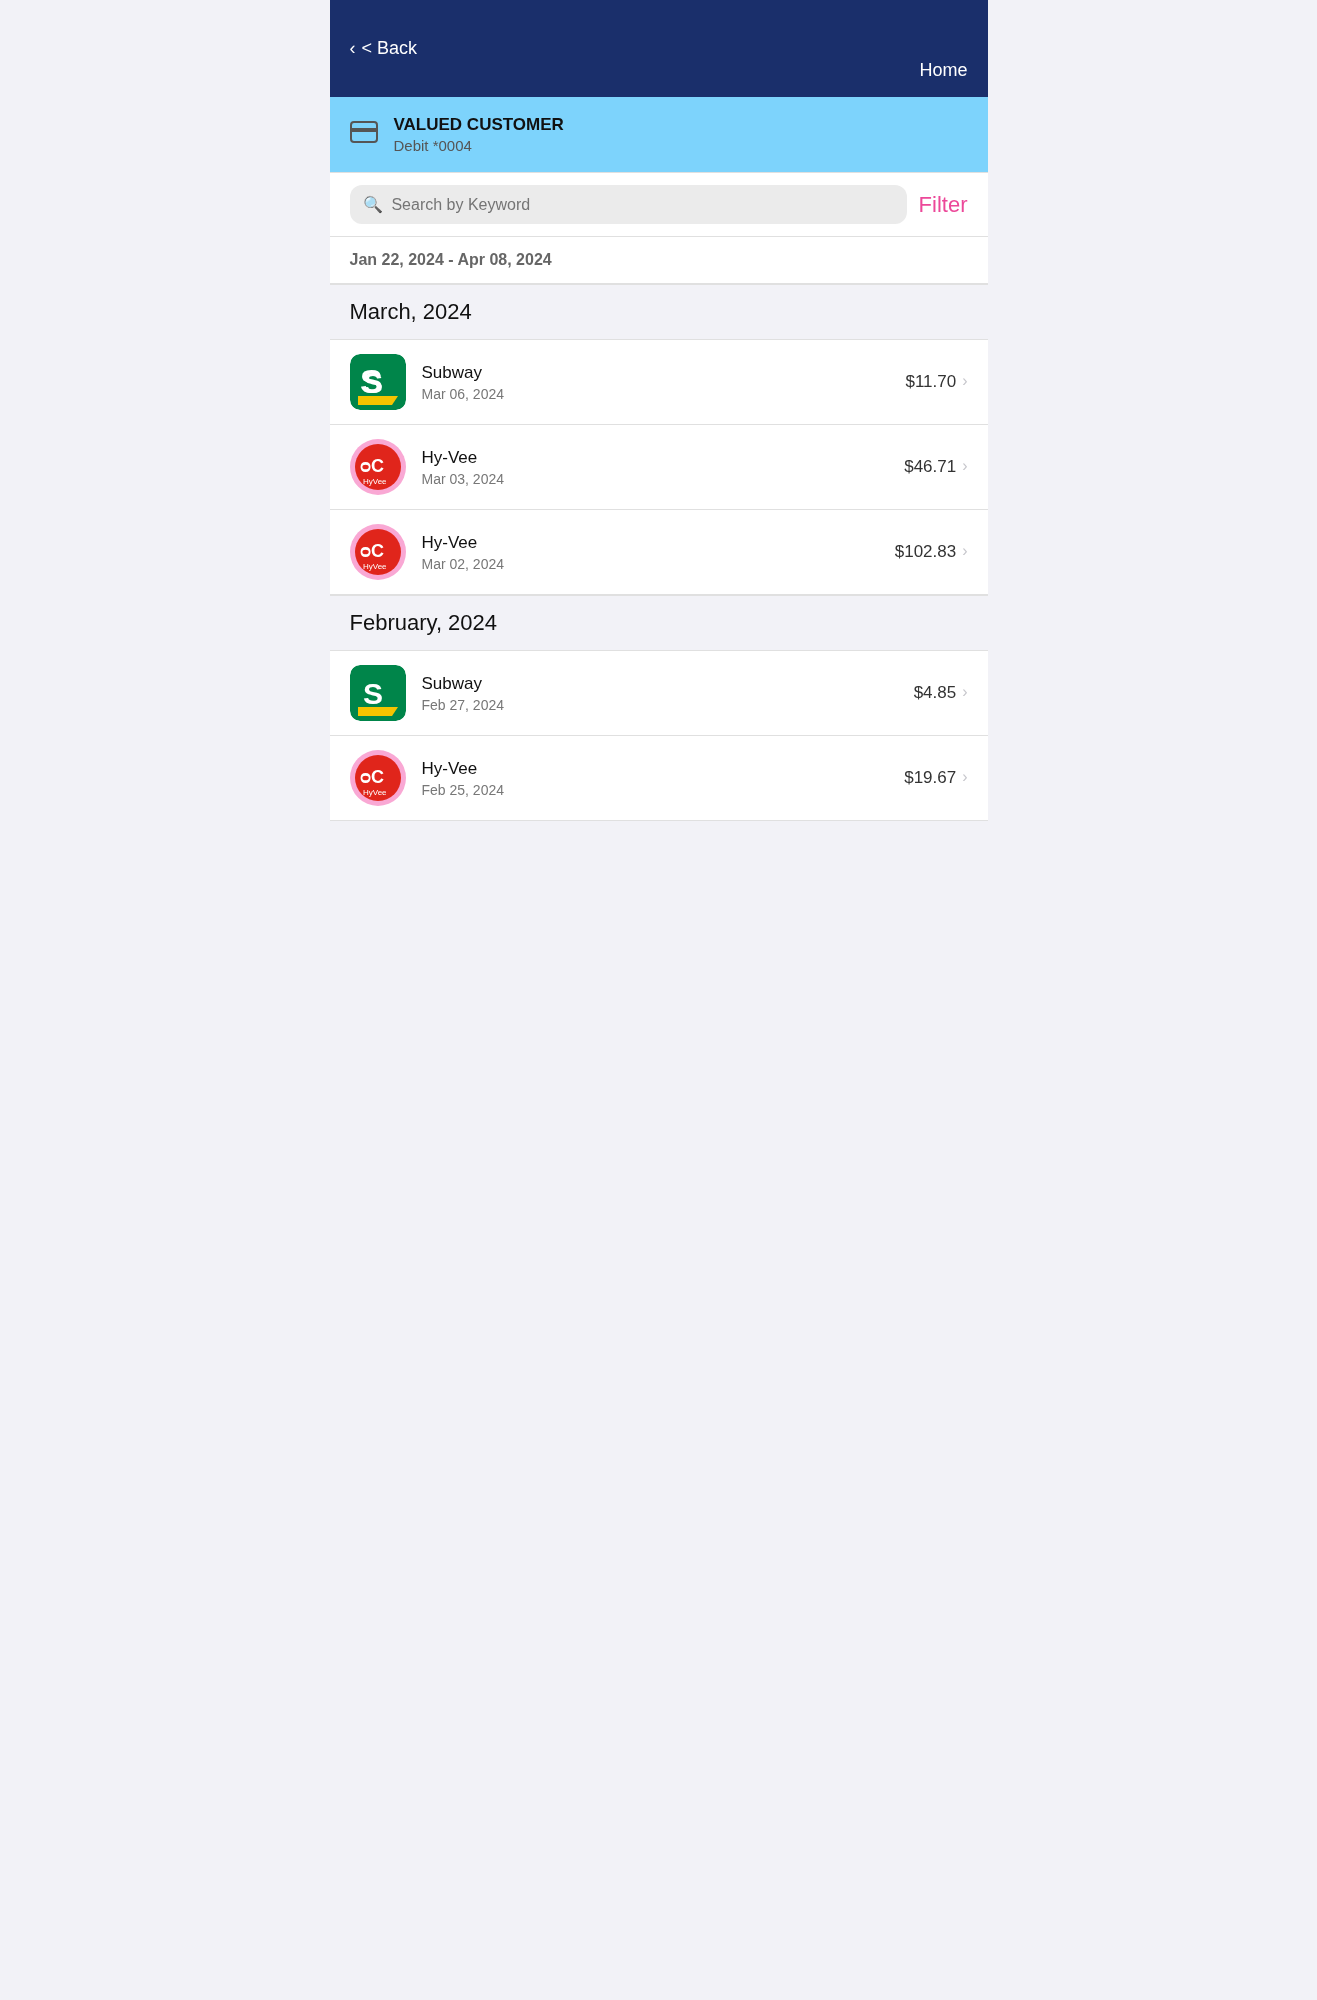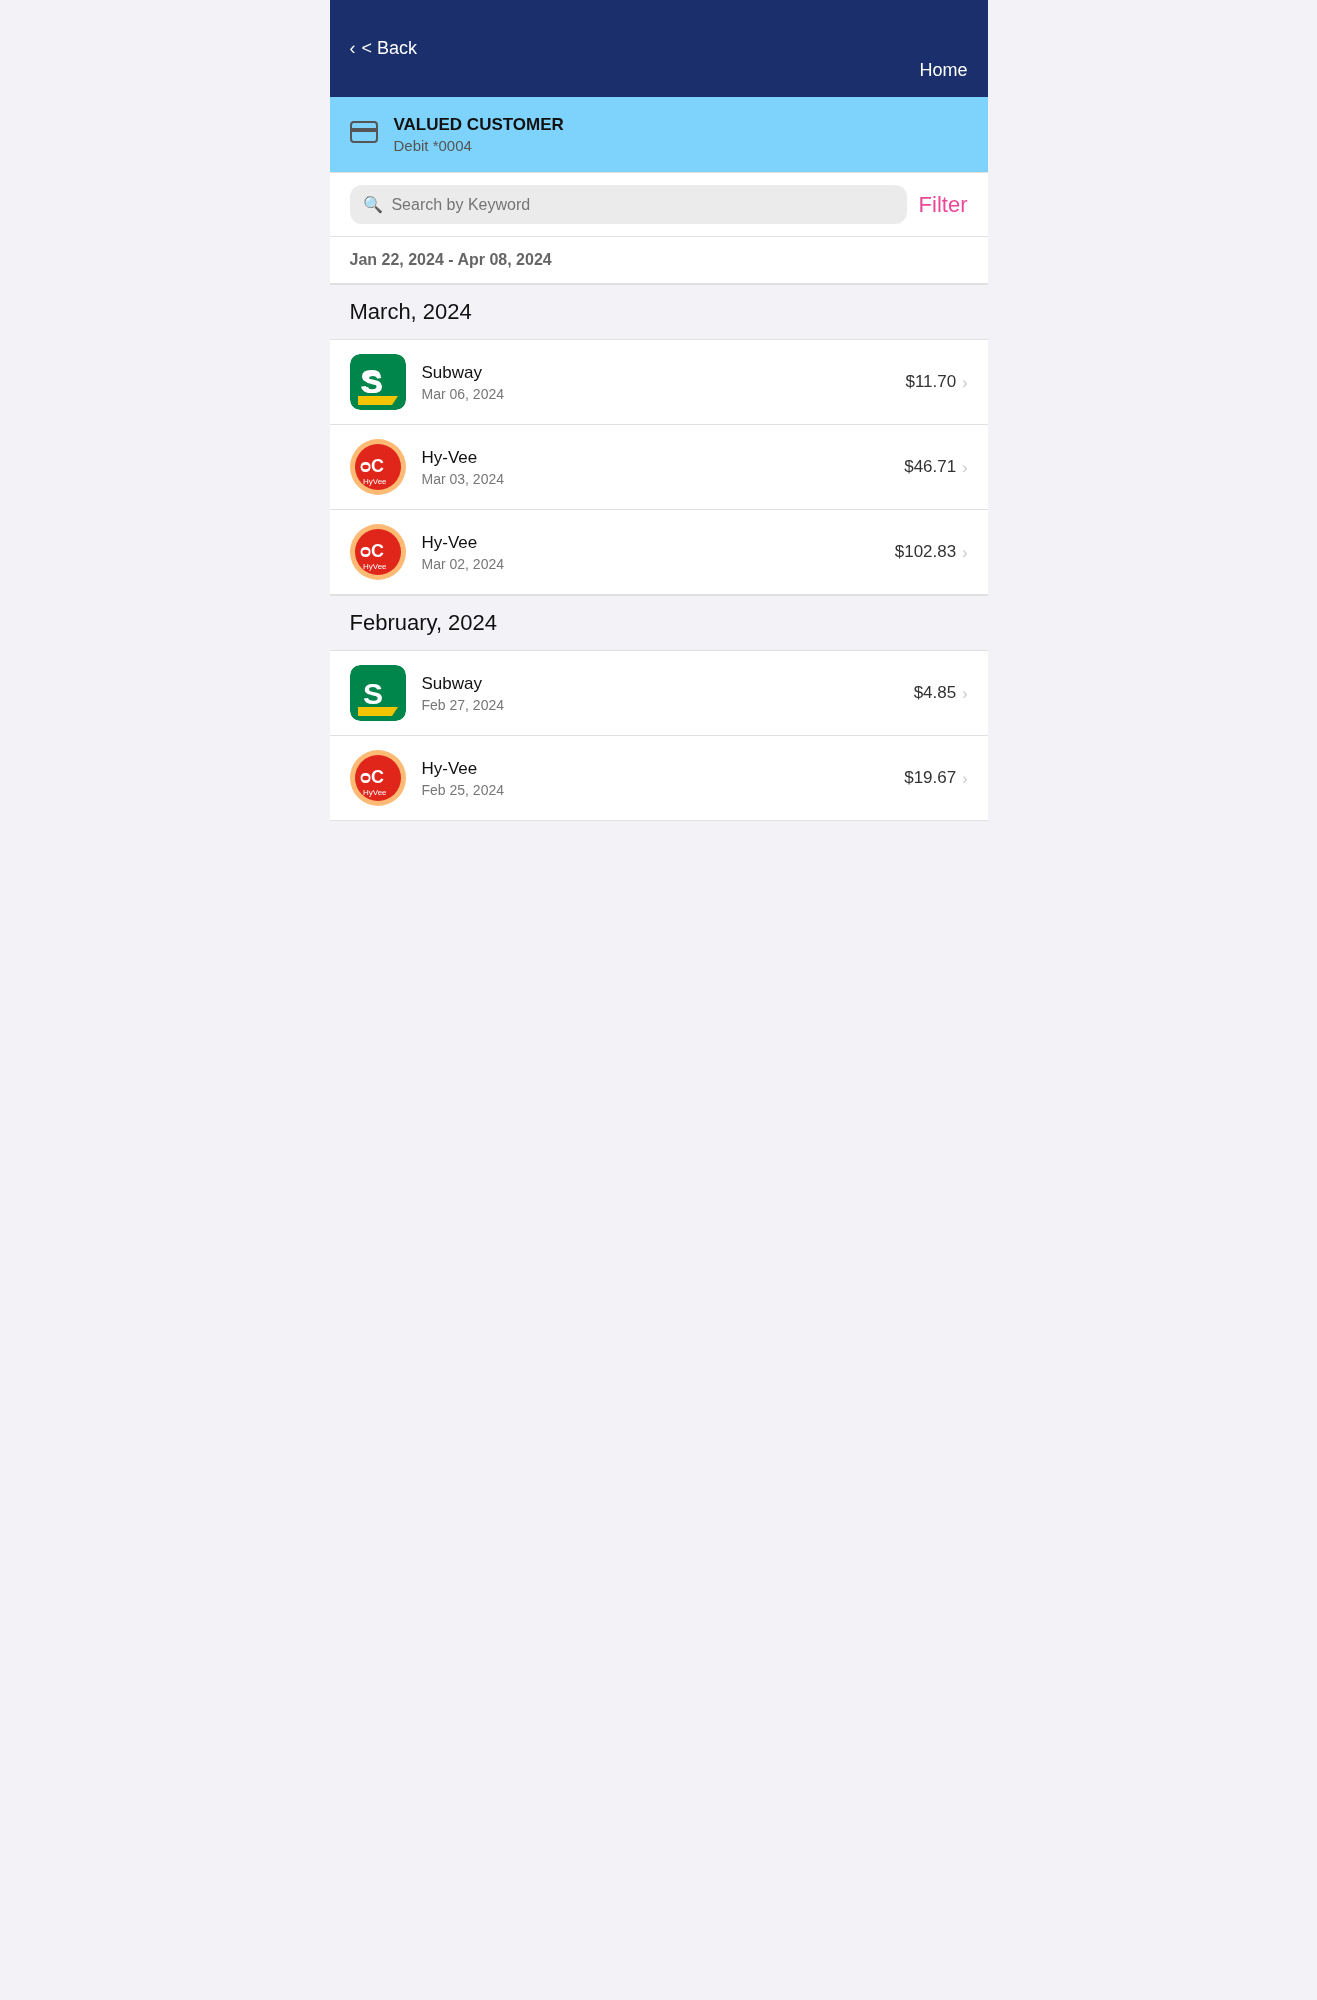--- a/index.html
+++ b/index.html
@@ -181,21 +181,21 @@
       align-items: center;
       justify-content: center;
     }
 
     .subway-svg {
       width: 46px;
       height: 46px;
     }
 
     .hyvee-logo {
-      background: #fdba74;
+      background: #f9a8d4;
       border-radius: 50%;
       width: 56px;
       height: 56px;
       display: flex;
       align-items: center;
       justify-content: center;
     }
 
     .transaction-info {
       flex: 1;
@@ -208,21 +208,21 @@
     }
 
     .transaction-date {
       font-size: 14px;
       color: #777;
       margin-top: 3px;
     }
 
     .transaction-amount-row {
       display: flex;
-      align-items: flex-end;
+      align-items: flex-start;
       gap: 6px;
     }
 
     .transaction-amount {
       font-size: 17px;
       color: #333;
       text-align: right;
     }
 
     .chevron-icon {

